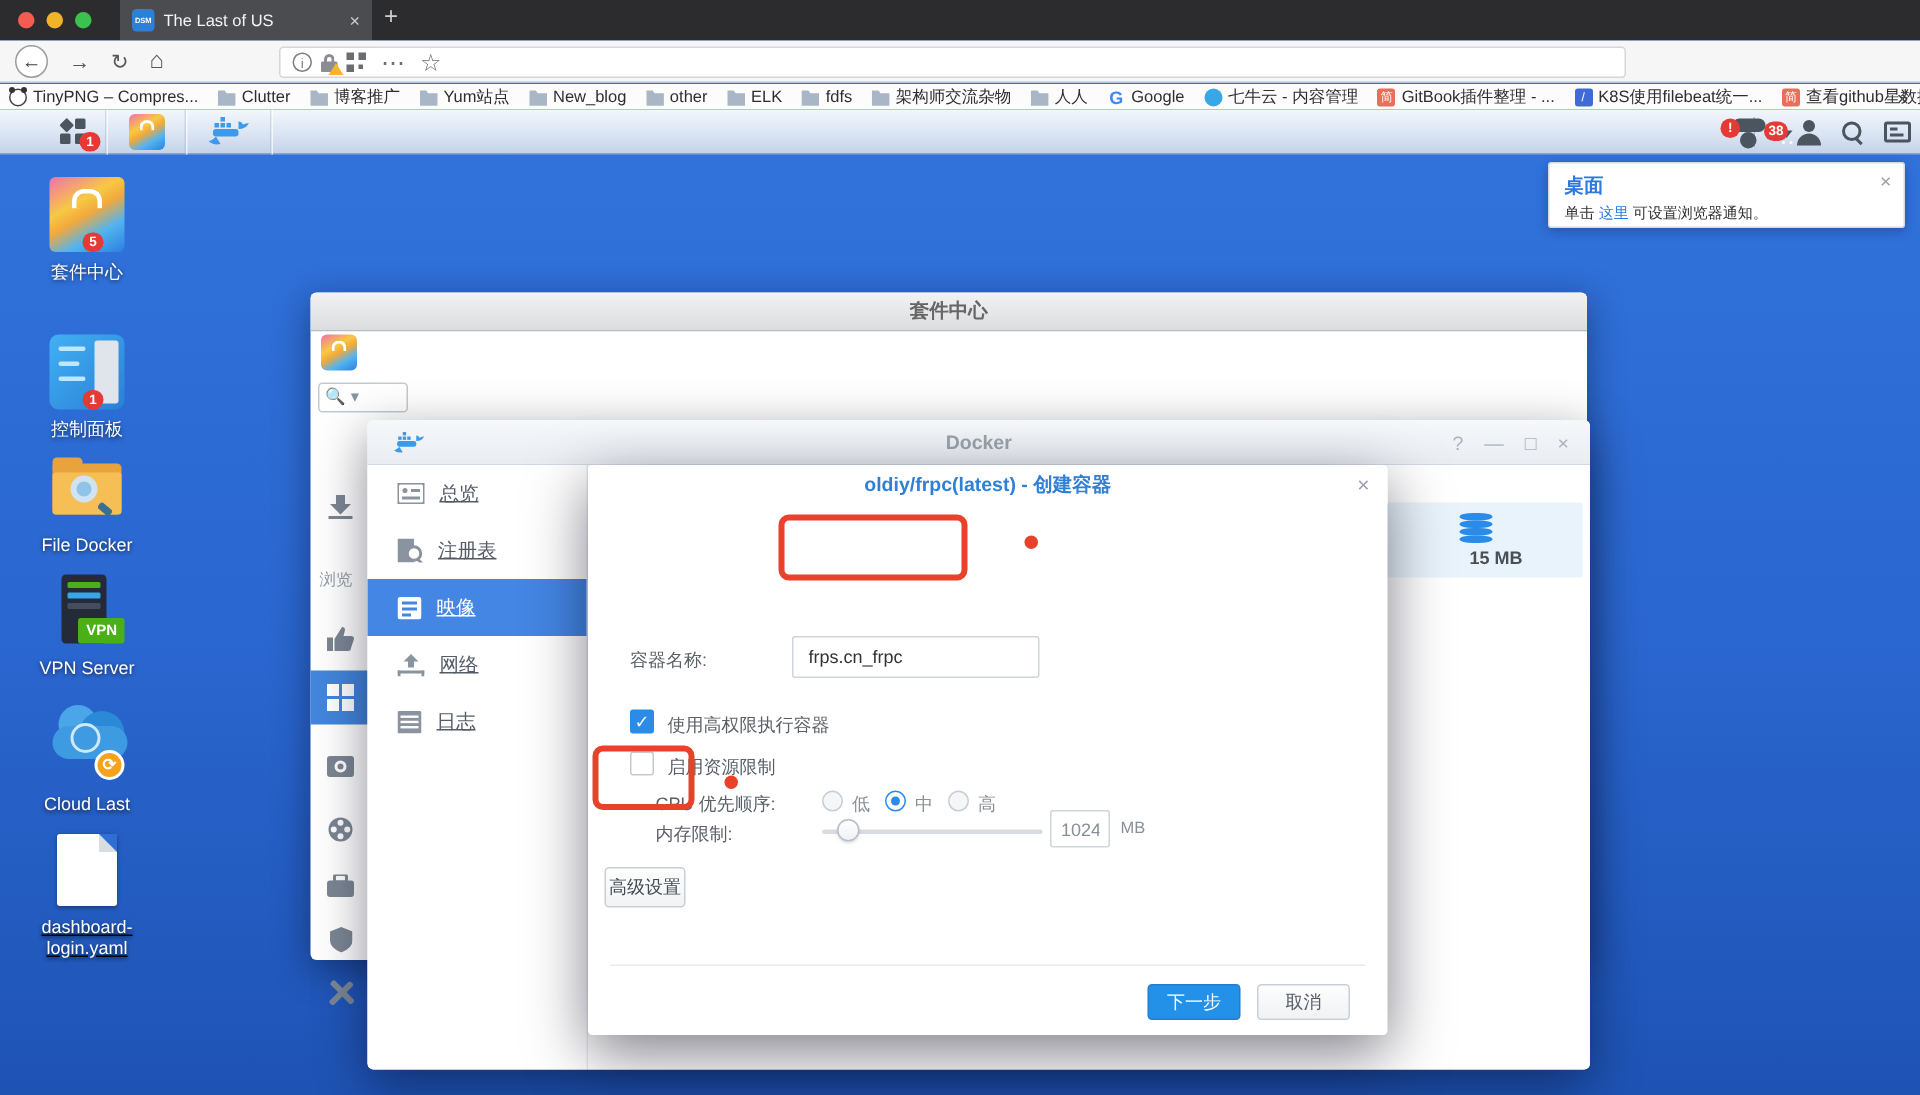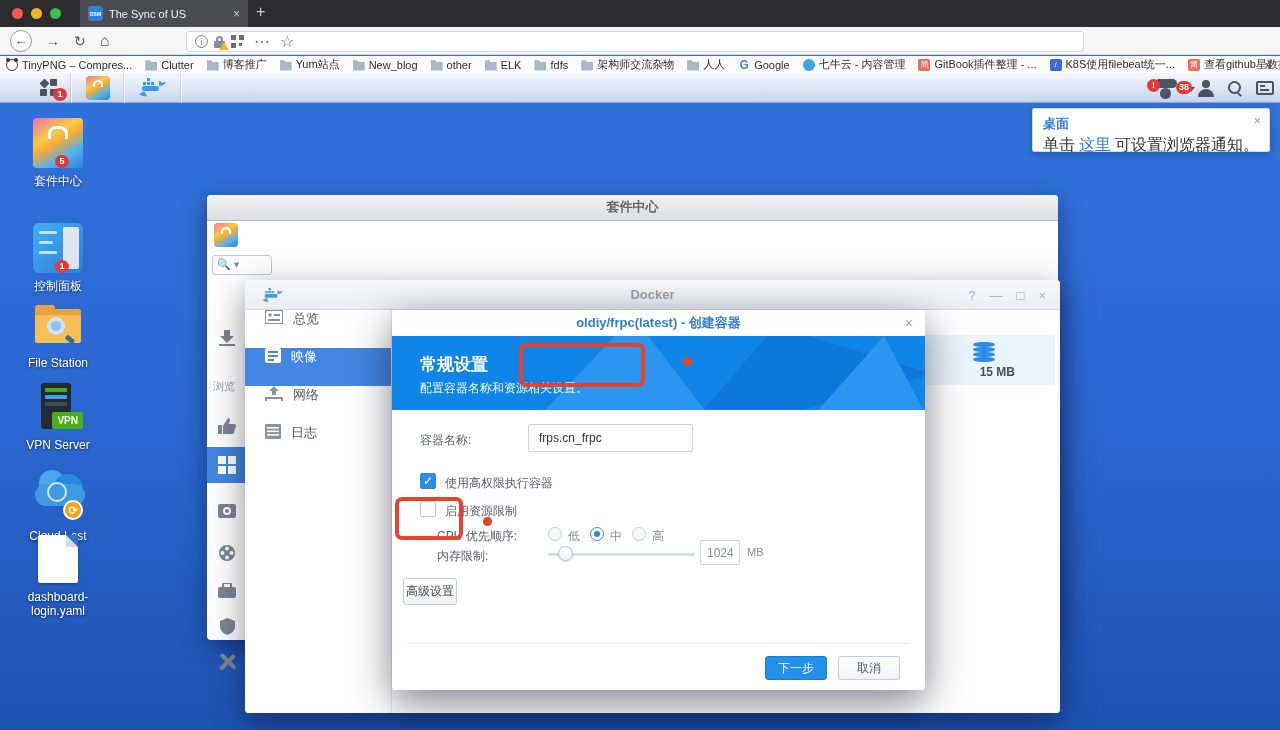--- a/index.html
+++ b/index.html
@@ -108,41 +108,41 @@
   .cs-art .c2 { position:absolute; left:20px; top:4px; width:30px; height:30px; background:#2b8ad8; border-radius:50%; }
   .cs-art .base { position:absolute; left:2px; top:14px; width:50px; height:22px; background:#3e9be2; border-radius:11px; }
   .cs-art .globe { position:absolute; left:14px; top:12px; width:20px; height:20px; border:2px solid #cfe8fa; border-radius:50%; }
   .cs-art .sync { position:absolute; right:0; bottom:0; width:20px; height:20px; background:#f5a21d; border-radius:50%; border:2px solid #fff; color:#fff; font-size:11px; line-height:16px; text-align:center; font-weight:bold; }
   .doc-art { position:relative; width:40px; height:48px; margin:0 auto; background:#fff; border-radius:2px; box-shadow:0 1px 3px rgba(0,0,0,.35); }
   .doc-art:after { content:""; position:absolute; right:0; top:0; border-style:solid; border-width:0 12px 12px 0; border-color:#fff #2e6fd6 #d8dde2 #fff; }
 
   
   .toast { position:absolute; left:1032px; top:35px; width:238px; height:44px; background:#fff; border:1px solid #d4dae2; border-radius:2px; box-shadow:0 2px 8px rgba(0,0,0,.25); padding:6px 10px; }
   .toast-title { color:#2c7ae0; font-size:13px; font-weight:bold; }
-  .toast-body { font-size:16px; color:#333; margin-top:2px;font-family:Liberation Serif, serif; }
+  .toast-body { font-size:10px; color:#333; margin-top:2px; }
   .toast-link { color:#2c7ae0; }
   .toast-close { position:absolute; right:8px; top:4px; color:#9aa0a8; font-size:13px; }
 
   
   .pkg-window { position:absolute; left:207px; top:122px; width:851px; height:445px; background:#fff; border-radius:4px; box-shadow:0 6px 24px rgba(0,0,20,.4); }
   .pkg-titlebar { height:26px; background:linear-gradient(180deg,#f2f2f3,#dcdde0); border-bottom:1px solid #b8bcc2; border-radius:4px 4px 0 0; text-align:center; font-size:13px; font-weight:bold; color:#666; line-height:24px; }
   .pkg-side { position:absolute; left:0; top:26px; bottom:0; width:40px; }
   .pkg-appicon { position:absolute; left:7px; top:2px; }
   .pkg-search { position:absolute; left:5px; top:34px; width:60px; height:20px; background:#fff; border:1px solid #c3c9d2; border-radius:3px; font-size:11px; color:#8a93a0; padding:2px 4px; }
   .pkg-item { position:absolute; left:0; width:40px; height:34px; display:flex; align-items:center; justify-content:center; color:#7c8694; }
   .pkg-item.sel { background:#4286dd; color:#fff; }
   .pkg-browse { position:absolute; left:6px; font-size:11px; color:#98a0ab; }
 
   
   .dk-window { position:absolute; left:245px; top:207px; width:815px; height:433px; background:#fff; border-radius:4px; box-shadow:0 10px 34px rgba(0,0,20,.45); }
   .dk-titlebar { height:30px; background:linear-gradient(180deg,#f6f8fa,#e9edf2); border-bottom:1px solid #d3d9e0; border-radius:4px 4px 0 0; position:relative; }
   .dk-title { text-align:center; line-height:30px; font-size:13px; font-weight:bold; color:#9aa2ac; }
   .dk-ctrls { position:absolute; right:14px; top:0; height:30px; display:flex; gap:14px; align-items:center; color:#aab2bc; font-size:13px; }
   .dk-side { position:absolute; left:0; top:30px; bottom:0; width:147px; border-right:1px solid #e4e8ed; background:#fff; border-radius:0 0 0 4px; }
-  .dk-item { height:38px; display:flex; align-items:flex-start; gap:10px; padding-left:20px; font-size:13px; color:#555c66; }
+  .dk-item { height:38px; display:flex; align-items:center; gap:10px; padding-left:20px; font-size:13px; color:#555c66;text-decoration:underline; }
   .dk-item .dki { color:#8a93a0; display:flex; }
   .dk-item.sel { background:#4486e4; color:#fff; }
   .dk-item.sel .dki { color:#fff; }
   .dk-main { position:absolute; left:147px; top:30px; right:0; bottom:0; background:#fff; border-radius:0 0 4px 0; }
   .dk-row-sel { position:absolute; left:0; top:25px; right:5px; height:50px; background:#e9f3fb; }
   .db-ic { position:absolute; right:60px; top:7px; width:22px; height:20px; }
   .db-ic i { position:absolute; left:0; width:22px; height:5px; background:#2a8ce8; border-radius:50%/60%; }
   .dk-size { position:absolute; right:40px; top:30px; font-size:12px; font-weight:bold; color:#4a4f56; }
 
   
@@ -179,21 +179,21 @@
 <body>
 
 <div id="screen">
 
   <div class="titlebar">
     <span class="tl" style="left:12px;background:#f45c52;"></span>
     <span class="tl" style="left:31px;background:#f0b429;"></span>
     <span class="tl" style="left:50px;background:#39c24e;"></span>
     <div class="tab">
       <span class="favicon">DSM</span>
-      <span class="tab-title">The Sync of US</span>
+      <span class="tab-title">The Last of US</span>
       <span class="tab-close">×</span>
     </div>
     <span class="newtab">+</span>
   </div>
 
   <div class="navbar">
     <span class="backbtn">←</span>
     <span class="nav-ic">→</span>
     <span class="nav-ic">↻</span>
     <span class="nav-ic" style="font-size:16px">⌂</span>
@@ -359,21 +359,21 @@
     <div class="dicon" style="left:10px;top:228px;">
       <div class="art">
           <div class="fs-art">
             <span class="back"></span>
             <span class="tabf"></span>
             <span class="front"></span>
             <span class="mag"></span>
             <span class="mag-h"></span>
           </div>
         </div>
-      <div class="lbl">File Station</div>
+      <div class="lbl">File Docker</div>
     </div>
     <div class="dicon" style="left:10px;top:310px;">
       <div class="art">
           <div class="vpn-art">
             <span class="tower"></span>
         <span class="slot" style="top:5px;background:#49b018;"></span>
             <span class="slot" style="top:12px;background:#3aa6e8;"></span>
             <span class="slot" style="top:19px;background:#444e5e;"></span>
         <span class="tag">VPN</span>
           </div>
@@ -383,21 +383,21 @@
     <div class="dicon" style="left:10px;top:393px;">
       <div class="art cs-art">
           <span class="c1"></span>
           <span class="c2"></span>
           <span class="base"></span>
           <span class="globe"></span>
           <span class="sync">⟳</span>
         </div>
       <div class="lbl" style="margin-top:9px;">Cloud Last</div>
     </div>
-    <div class="dicon" style="left:10px;top:462px;">
+    <div class="dicon" style="left:10px;top:483px;text-decoration:underline;">
       <div class="art">
           <div class="doc-art"></div>
         </div>
       <div class="lbl">dashboard-login.yaml</div>
     </div>
 
     <div class="toast">
       <div class="toast-title">桌面</div>
       <div class="toast-body"><span>单击 </span><span class="toast-link">这里</span><span> 可设置浏览器通知。</span></div>
       <span class="toast-close">×</span>
@@ -491,20 +491,30 @@
           <span class="dki">
               <svg width="18" height="14" viewBox="0 0 18 14">
                 <rect x="0" y="0" width="18" height="14" rx="2" fill="none" stroke="#8a93a0" stroke-width="2"></rect>
                 <circle cx="5" cy="5" r="1.7" fill="#8a93a0"></circle>
                 <rect x="9" y="4" width="6" height="2" fill="#8a93a0"></rect>
                 <rect x="3" y="9" width="12" height="2" fill="#8a93a0"></rect>
               </svg>
             </span>
           <span>总览</span>
         </div>
+        <div class="dk-item">
+          <span class="dki">
+              <svg width="17" height="16" viewBox="0 0 17 16">
+                <path d="M0 0h11v16H0z" fill="#8a93a0"></path>
+                <circle cx="11" cy="10" r="4.5" fill="#fff" stroke="#8a93a0" stroke-width="2"></circle>
+                <rect x="14" y="13" width="4" height="2" transform="rotate(45 14 13)" fill="#8a93a0"></rect>
+              </svg>
+            </span>
+          <span>注册表</span>
+        </div>
         <div class="dk-item sel">
           <span class="dki">
               <svg width="16" height="15" viewBox="0 0 16 15">
                 <rect x="0" y="0" width="16" height="15" rx="2" fill="#fff"></rect>
                 <rect x="3" y="3" width="10" height="2" fill="#4486e4"></rect>
                 <rect x="3" y="7" width="10" height="2" fill="#4486e4"></rect>
                 <rect x="3" y="11" width="6" height="2" fill="#4486e4"></rect>
               </svg>
             </span>
           <span>映像</span>
@@ -543,27 +553,20 @@
           <span class="dk-size">15 MB</span>
         </div>
       </div>
     </div>
 
     <div class="dialog">
       <div class="dlg-header">
         <div class="dlg-title">oldiy/frpc(latest) - 创建容器</div>
         <span class="dlg-close">×</span>
       </div>
-      <div class="dlg-banner">
-        <span class="facet" style="left:120px;top:-20px;width:220px;height:130px;background:#2b95ef;clip-path:polygon(0 100%,55% 0,100% 100%);"></span>
-        <span class="facet" style="left:280px;top:-10px;width:260px;height:120px;background:#0d78da;clip-path:polygon(0 100%,40% 0,100% 40%);"></span>
-        <span class="facet" style="left:380px;top:0;width:160px;height:90px;background:#2b95ef;clip-path:polygon(20% 100%,70% 0,100% 100%);"></span>
-        <div class="banner-title">常规设置</div>
-        <div class="banner-sub">配置容器名称和资源相关设置。</div>
-      </div>
 
       <div class="fld-label" style="left:28px;top:122px;">容器名称:</div>
       <input class="name-input" value="frps.cn_frpc" style="">
 
       <span class="checkbox checked" style="left:28px;top:163px;">✓</span>
       <div class="fld-label" style="left:53px;top:165px;">使用高权限执行容器</div>
       <span class="checkbox" style="left:28px;top:191px;"></span>
       <div class="fld-label" style="left:53px;top:193px;">启用资源限制</div>
 
       <div class="fld-label" style="left:45px;top:218px;">CPU 优先顺序:</div>

